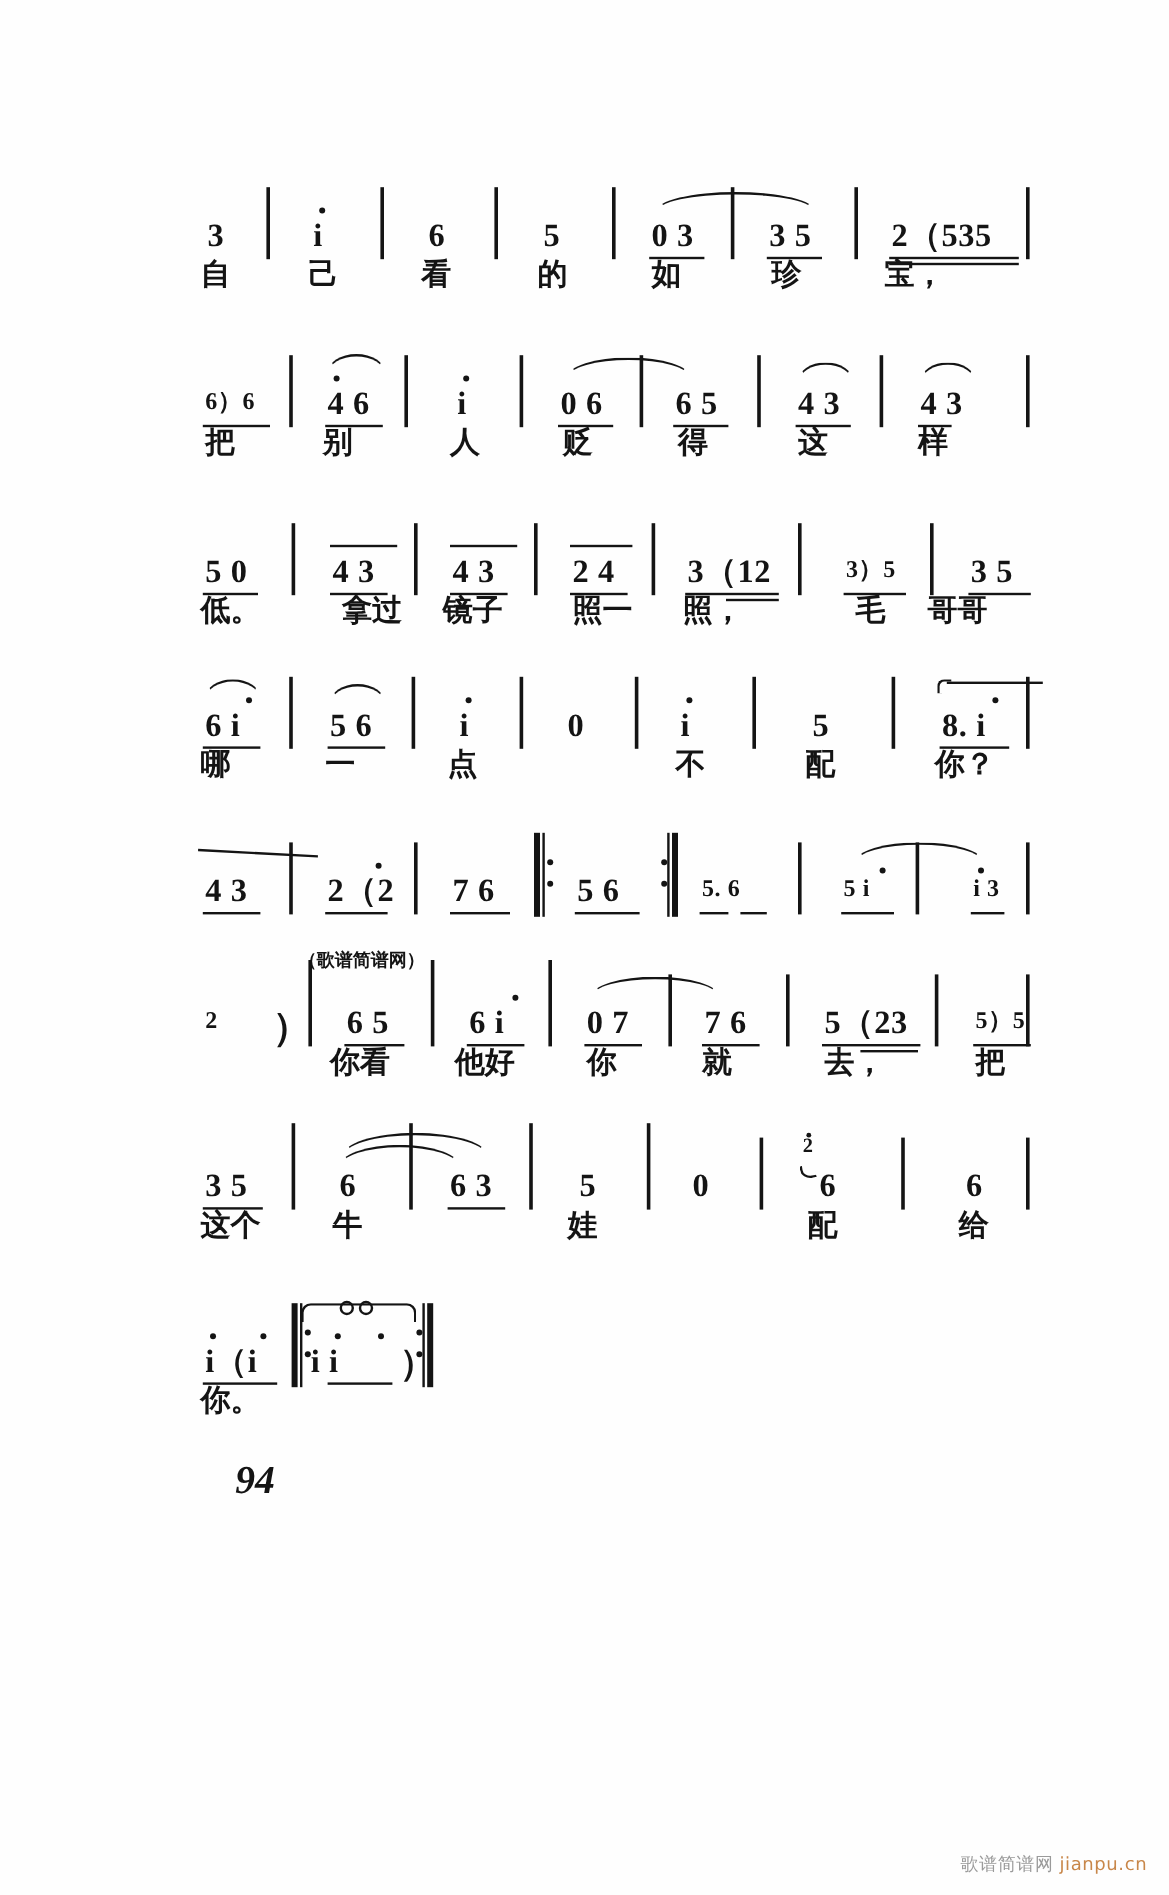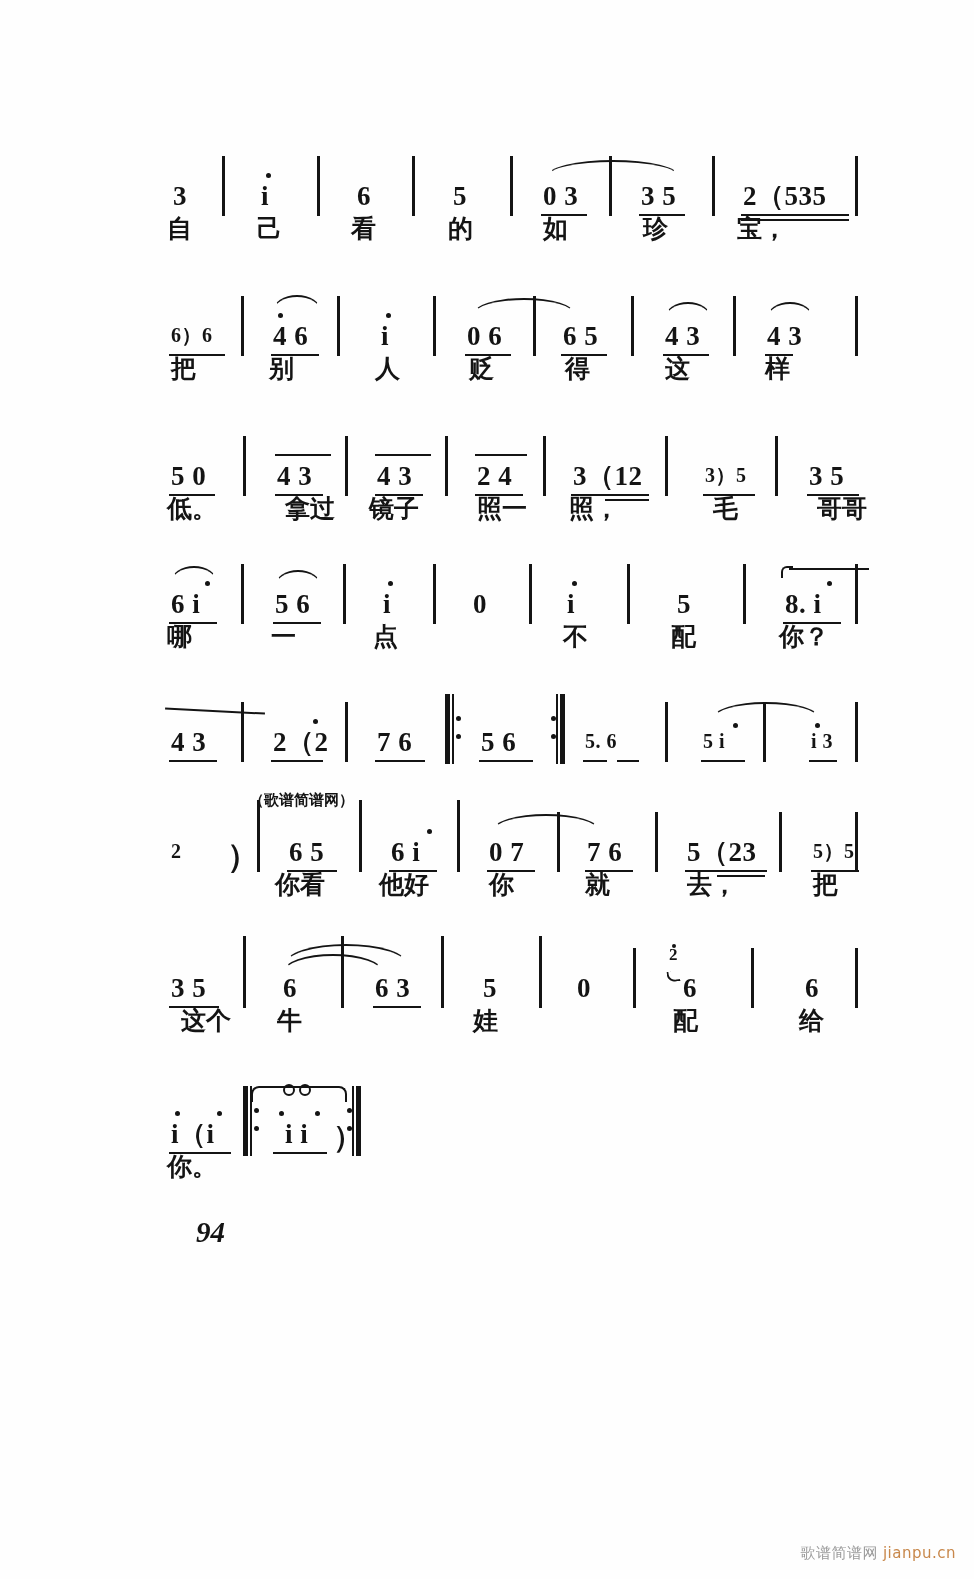--- a/index.html
+++ b/index.html
@@ -207,21 +207,21 @@
   }
 
   
   #page-number {
     position: absolute;
     left: 196px;
     top: 1216px;
     font-family: "Liberation Serif", "DejaVu Serif", serif;
     font-style: italic;
     font-weight: 700;
-    font-size: 29px;
+    font-size: 33px;
     color: #141414;
   }
 
   
   #watermark {
     position: absolute;
     right: 18px;
     bottom: 16px;
     font-family: "DejaVu Sans", "Liberation Sans", sans-serif;
     font-size: 15px;
@@ -361,21 +361,21 @@
       <div class="beam" style="left:642px; bottom:2px; width:52px"></div>
     </div>
 
     <div class="lyric-row">
       <div class="lyric" style="left:2px">低。</div>
       <div class="lyric" style="left:120px">拿过</div>
       <div class="lyric" style="left:204px">镜子</div>
       <div class="lyric" style="left:312px">照一</div>
       <div class="lyric" style="left:404px">照，</div>
       <div class="lyric" style="left:548px">毛</div>
-      <div class="lyric" style="left:652px">哥哥</div>
+      <div class="lyric" style="left:608px">哥哥</div>
     </div>
   </div>
 
   <div class="score-line" style="top:560px">
     <div class="notes-row">
 
       <div class="note" style="left:6px">6 i</div>
       <div class="oct-up" style="left:40px; bottom:40px"></div>
       <div class="beam" style="left:4px; bottom:2px; width:48px"></div>
       <div class="slur" style="left:6px; bottom:44px; width:44px"></div>
@@ -542,21 +542,21 @@
       <div class="oct-up" style="left:507px; bottom:62px; width:4px; height:4px"></div>
       <div class="grace-curve" style="left:502px; bottom:28px"></div>
       <div class="note" style="left:518px">6</div>
       <div class="barline" style="left:586px"></div>
 
       <div class="note" style="left:640px">6</div>
       <div class="barline" style="left:690px"></div>
     </div>
 
     <div class="lyric-row">
-      <div class="lyric" style="left:16px">这个</div>
+      <div class="lyric" style="left:2px">这个</div>
       <div class="lyric" style="left:112px">牛</div>
       <div class="lyric" style="left:308px">娃</div>
       <div class="lyric" style="left:508px">配</div>
       <div class="lyric" style="left:634px">给</div>
     </div>
   </div>
 
   <div class="score-line" style="top:1090px">
     <div class="notes-row">
 
@@ -568,21 +568,21 @@
       <div class="repeat repeat-start" style="left:78px">
         <span class="thick"></span>
         <span class="thin"></span>
         <span class="dot d1"></span>
         <span class="dot d2"></span>
       </div>
 
       <div class="brace-top" style="left:86px; bottom:54px; width:92px; height:14px"></div>
       <div class="tiny-circle" style="left:118px; bottom:60px"></div>
       <div class="tiny-circle" style="left:134px; bottom:60px"></div>
-      <div class="note" style="left:120px">i i</div>
+      <div class="note" style="left:94px">i i</div>
       <div class="oct-up" style="left:114px; bottom:40px"></div>
       <div class="oct-up" style="left:150px; bottom:40px"></div>
       <div class="beam" style="left:108px; bottom:2px; width:54px"></div>
       <div class="note" style="left:168px; bottom:6px; font-size:30px">）</div>
 
       <div class="repeat repeat-end" style="left:182px">
         <span class="thin"></span>
         <span class="thick"></span>
         <span class="dot d1"></span>
         <span class="dot d2"></span>

